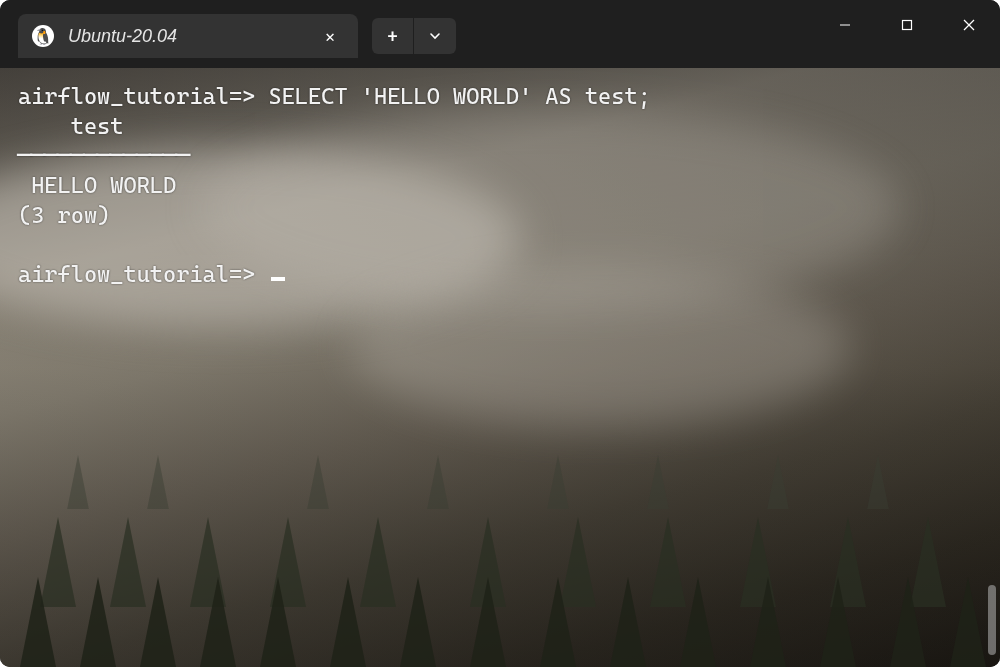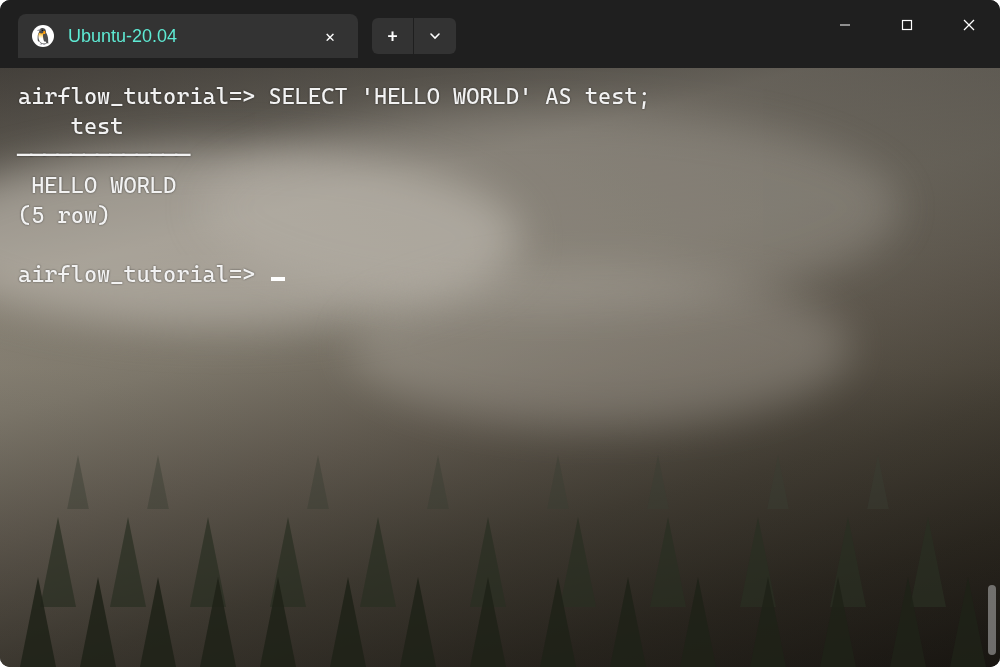--- a/index.html
+++ b/index.html
@@ -56,21 +56,21 @@
     position: relative;
   }
   .tab-icon {
     width: 22px; height: 22px;
     border-radius: 50%;
     background: #fff;
     display:flex; align-items:center; justify-content:center;
     margin-right: 14px;
     font-size: 16px;
   }
-  .tab-title { color: #5eead4; font-size: 18px; font-family: 'Segoe UI', sans-serif; flex:1; }
+  .tab-title { color: #e5e5e5; font-size: 18px; font-family: 'Segoe UI', sans-serif; flex:1;font-style:italic; }
   .tab-close { color:#fff; font-size:16px; width:28px; text-align:center; cursor:pointer;}
   
   .tab-actions { display:flex; gap:0; margin-left:14px; height:36px; margin-top:4px;}
   .tab-action-btn {
     width:42px; height:36px;
     background:#333333;
     color:#fff;
     display:flex; align-items:center; justify-content:center;
     font-size:18px;
     cursor:pointer;
@@ -199,19 +199,19 @@
       <div class="tree" style="left:820px"></div>
       <div class="tree" style="left:890px"></div>
       <div class="tree" style="left:950px"></div>
     </div>
   </div>
 
   <div class="terminal-content"><span>airflow_tutorial=&gt;</span><span> SELECT 'HELLO WORLD' AS test;</span>
 <span>    test</span>
 <span class="separator-line">─────────────</span>
 <span> HELLO WORLD</span>
-<span>(5 row)</span>
+<span>(3 row)</span>
 <span></span>
 <span>airflow_tutorial=&gt;</span><span> </span><span class="cursor"></span></div>
 
   <div class="scrollbar"></div>
 
 </div>
 
 </body></html>

